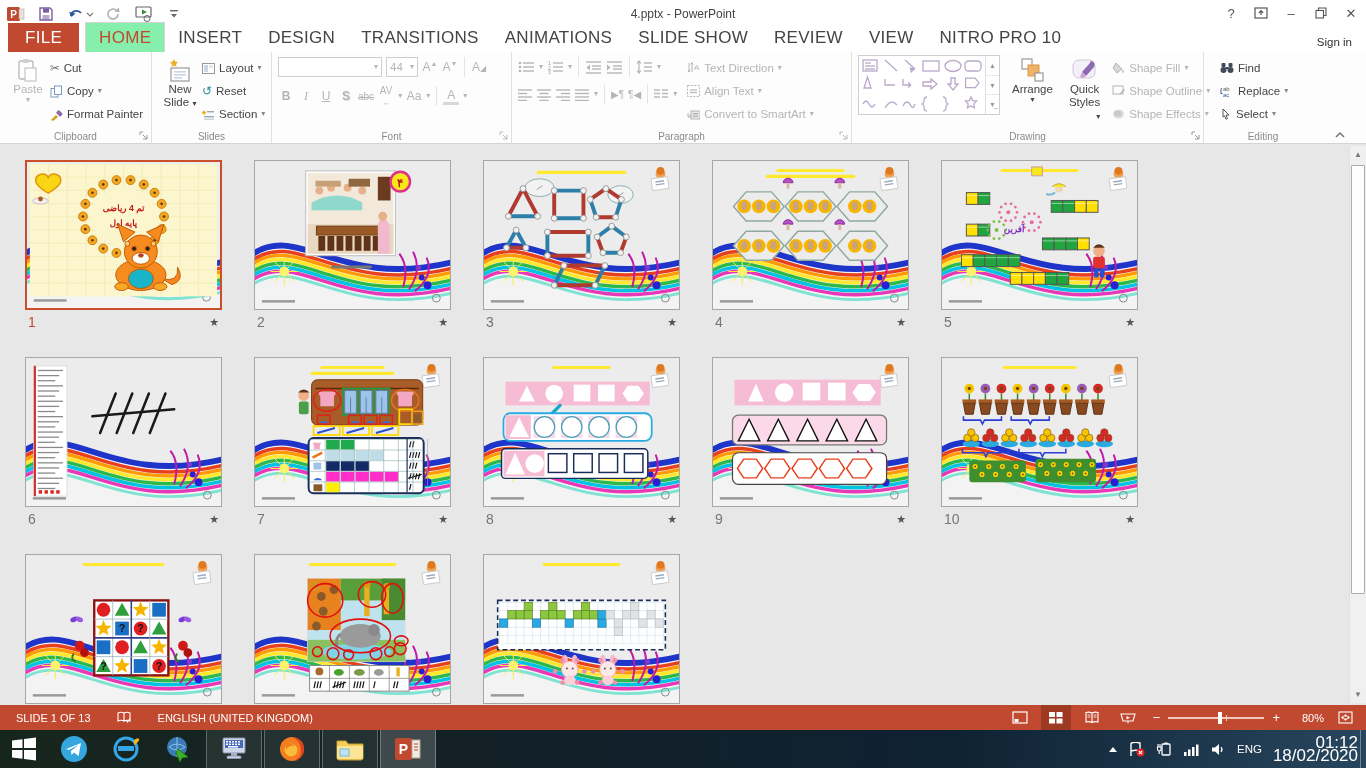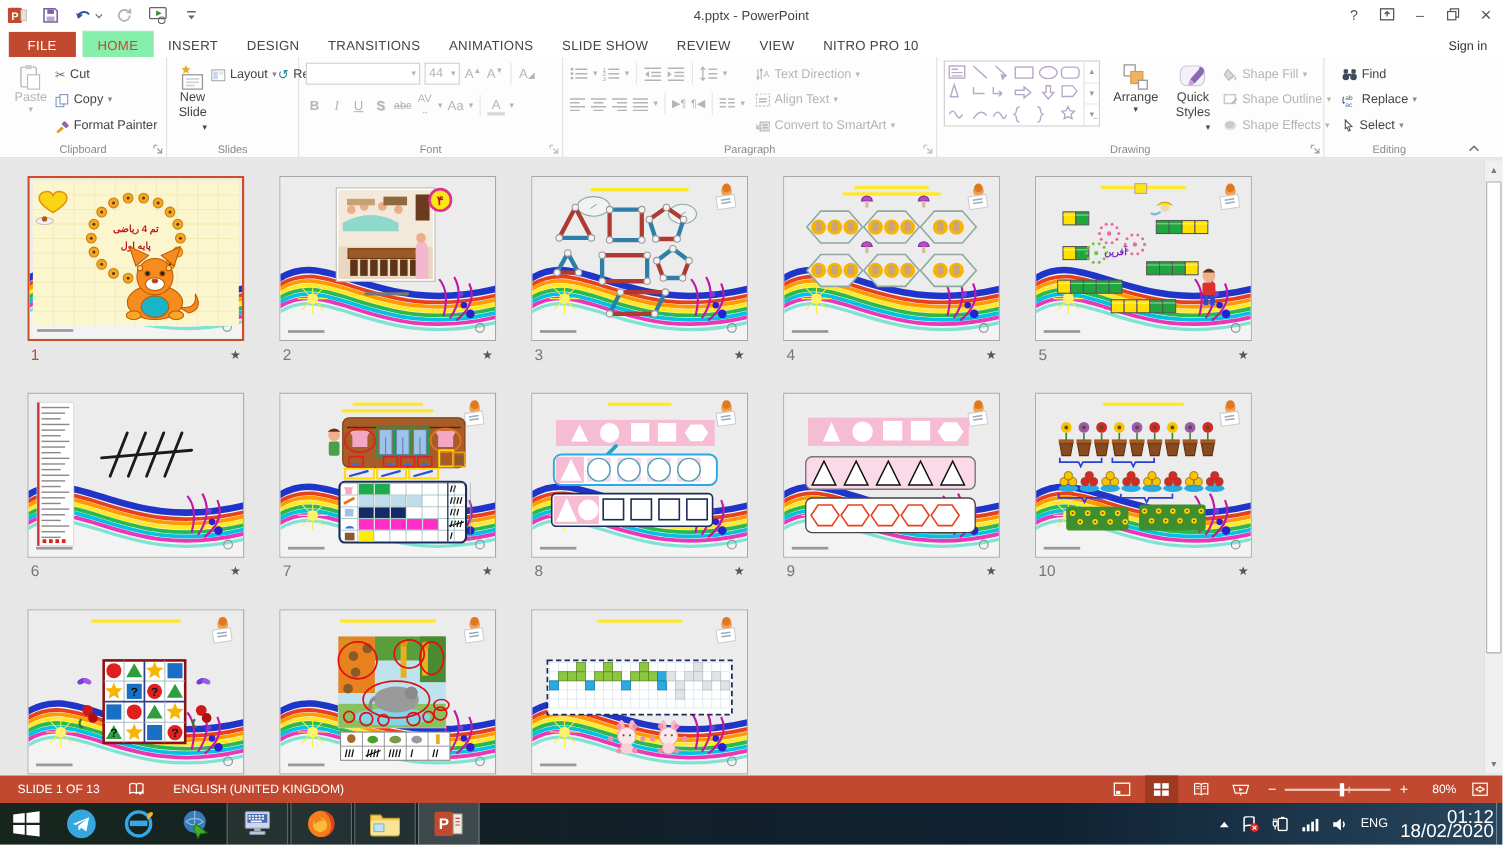--- a/index.html
+++ b/index.html
@@ -12,21 +12,21 @@
   .qat { position:absolute; left:6px; top:2px; display:flex; align-items:center; gap:10px; height:24px; }
   .qat .qbtn { width:20px; height:20px; display:flex; align-items:center; justify-content:center; }
   .title-text { position:absolute; left:0; right:0; top:0; height:28px; text-align:center;
      font-size:12px; color:#444; line-height:28px; }
   .winbtns { position:absolute; right:0; top:0; display:flex; height:26px; }
   .winbtn { width:30px; height:26px; display:flex; align-items:center; justify-content:center;
      color:#555; font-size:13px; }
 
   
   .tabrow { position:relative; height:24px; background:#fff; display:flex; align-items:flex-end; padding-left:8px; }
-  .tab { font-size:12px; letter-spacing:.3px; color:#444; padding:5px 13px 4px 13px; cursor:default; }
+  .tab { font-size:17px; letter-spacing:.3px; color:#444; padding:5px 13px 4px 13px; cursor:default; }
   .tab.file { background:#c0492f; color:#fff; padding:5px 17px 4px 17px; margin-right:6px; }
   .tab.active { background:#86efac; color:#c0492f; border:1px solid #d4d4d4; border-bottom:none; }
   .signin { position:absolute; right:14px; bottom:4px; font-size:11.5px; color:#333; }
 
   
   .ribbon { position:relative; height:92px; background:#fdfdfd; border-bottom:1px solid #d4d4d4;
      display:flex; align-items:stretch; }
   .grp { position:relative; border-right:1px solid #e0e0e0; padding:3px 4px 16px 6px; }
   .grp-label { position:absolute; bottom:1px; left:0; right:0; text-align:center;
      font-size:10px; color:#8a8a8a; }
@@ -225,21 +225,21 @@
           <svg width="26" height="26" viewBox="0 0 26 26">
               <path d="M7,2 l1.2,2.6 2.8,.4 -2,2 .5,2.8 -2.5,-1.3 -2.5,1.3 .5,-2.8 -2,-2 2.8,-.4 z" fill="#e8b020"></path>
               <rect x="4" y="11" width="18" height="13" fill="#fff" stroke="#999" stroke-width="1.2"></rect>
               <rect x="7" y="14" width="12" height="1.6" fill="#c9d6e8"></rect>
               <rect x="7" y="17" width="12" height="1.6" fill="#c9d6e8"></rect>
               <rect x="7" y="20" width="8" height="1.6" fill="#c9d6e8"></rect>
             </svg>
           <span>New</span>
           <span><span>Slide</span> <span class="caret">▾</span></span>
         </div>
-        <div style="display:flex;flex-direction:row;gap:1px;padding-top:2px">
+        <div style="display:flex;flex-direction:column;gap:1px;padding-top:2px">
           <div class="small-row dark">
             <svg width="13" height="11" viewBox="0 0 13 11">
                 <rect x="0.5" y="0.5" width="12" height="10" fill="#fff" stroke="#999"></rect>
                 <rect x="2" y="2" width="4" height="7" fill="#c9d6e8"></rect>
                 <rect x="7" y="2" width="4" height="3" fill="#dde6f0"></rect>
               </svg>
             <span>Layout</span>
               <span class="caret" style="color:#888">▾</span>
           </div>
           <div class="small-row dark">

